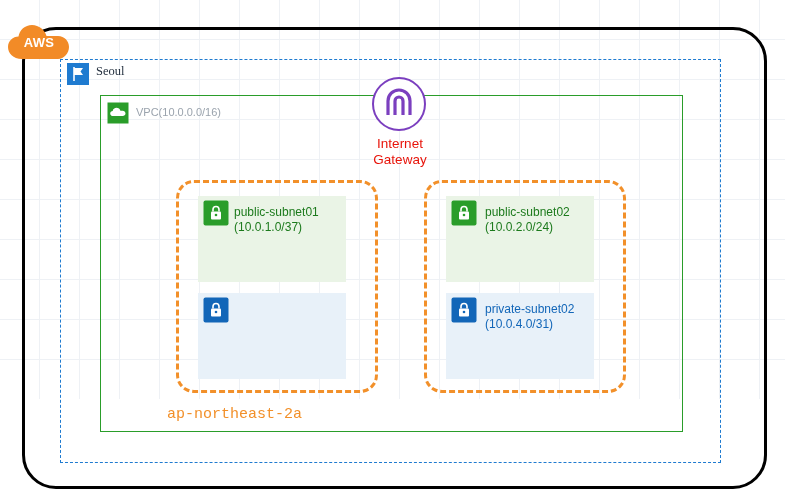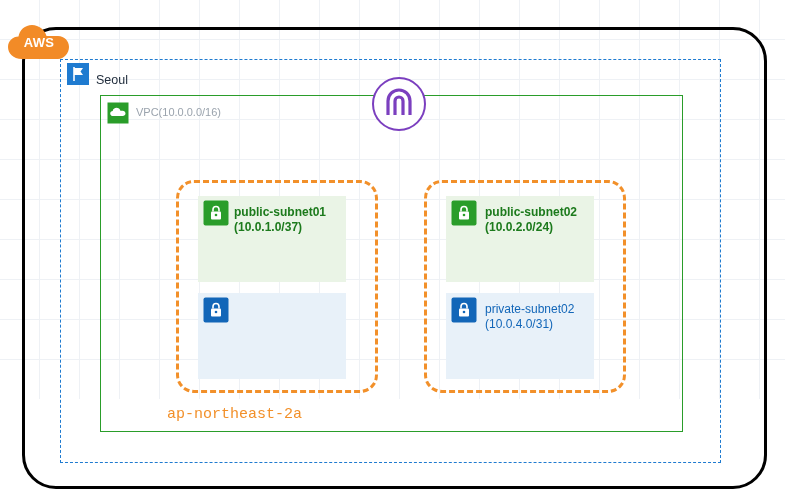--- a/index.html
+++ b/index.html
@@ -70,23 +70,24 @@
     top: 59px;
     width: 661px;
     height: 404px;
     border: 1.5px dashed #1f7bd0;
     box-sizing: border-box;
     background: transparent;
   }
   .region-label {
     position: absolute;
     left: 96px;
-    top: 73px;
+    top: 64px;
     font-size: 12.5px;
     color: #232f3e;
+    font-family: Liberation Serif, serif;
   }
   .region-icon {
     position: absolute;
     left: 66px;
     top: 62px;
     width: 24px;
     height: 24px;
   }
 
   
@@ -180,21 +181,21 @@
   #icon-priv-01 { left: 203px; top: 297px; }
   #icon-priv-02 { left: 451px; top: 297px; }
 
   .subnet-text {
     position: absolute;
     font-size: 12px;
     line-height: 15px;
   }
   .subnet-text .name { display: block; }
   .subnet-text .cidr { display: block; }
-  .subnet-text.public  { color: #1c7a1c; font-weight: bold; }
+  .subnet-text.public  { color: #1c7a1c; }
   .subnet-text.private { color: #1266b8; }
 
   #text-pub-01  { left: 234px; top: 205px; }
   #text-pub-02  { left: 485px; top: 205px; }
   #text-priv-01 { left: 234px; top: 302px; }
   #text-priv-02 { left: 485px; top: 302px; }
 </style>
 </head>
 <body>
 
@@ -229,20 +230,24 @@
   </div>
   <div class="vpc-label">VPC(10.0.0.0/16)</div>
 
   <div class="igw-icon">
     <svg width="56" height="56" viewBox="0 0 56 56" xmlns="http://www.w3.org/2000/svg">
       <circle cx="28" cy="28" r="26" fill="#ffffff" stroke="#7b3fbf" stroke-width="2"></circle>
       <path d="M17 39 L17 25 A11 11 0 0 1 39 25 L39 39" fill="none" stroke="#7b3fbf" stroke-width="3.2"></path>
       <path d="M24 39 L24 25 A4 4 0 0 1 32 25 L32 39" fill="none" stroke="#7b3fbf" stroke-width="3.2"></path>
     </svg>
   </div>
+  <div class="igw-label">
+    <span>Internet</span><br>
+    <span>Gateway</span>
+  </div>
 
   <div class="az-box" id="az-a"></div>
   <div class="az-label" id="az-a-label">ap-northeast-2a</div>
 
   <div class="az-box" id="az-c"></div>
 
   <div class="subnet public" id="subnet-pub-01"></div>
   <div class="subnet-icon" id="icon-pub-01">
     <svg width="26" height="26" viewBox="0 0 26 26" xmlns="http://www.w3.org/2000/svg">
       <rect x="0.5" y="0.5" width="25" height="25" rx="2" fill="#2a9d2a"></rect>

